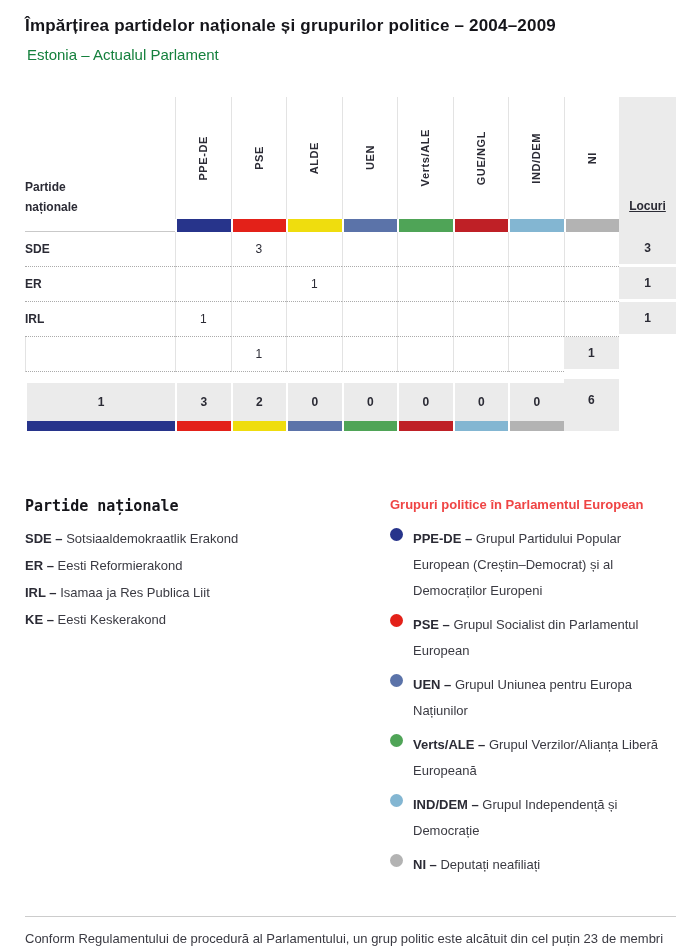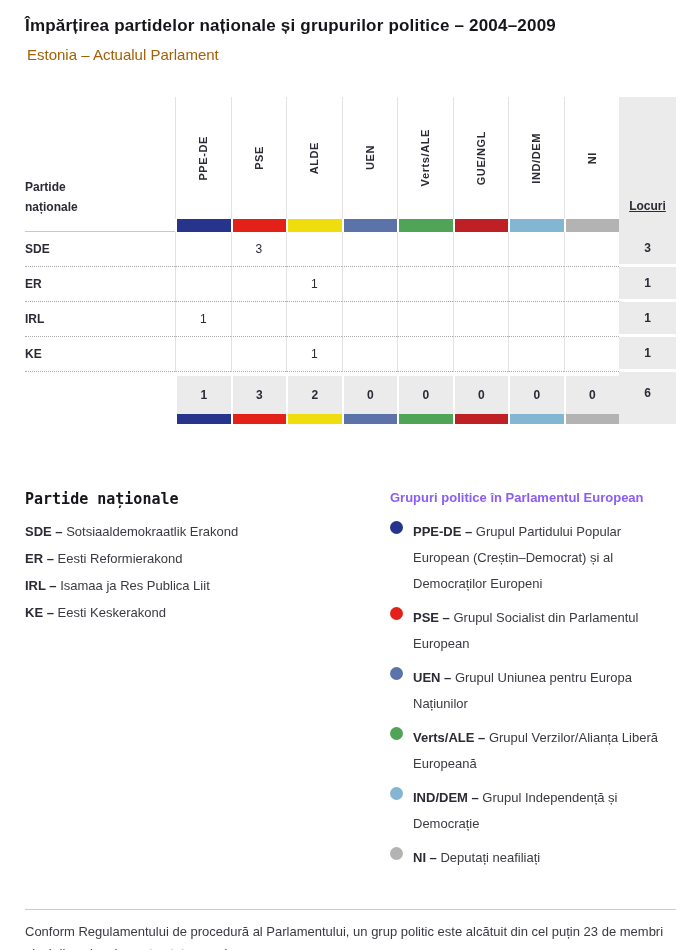--- a/index.html
+++ b/index.html
@@ -1,21 +1,21 @@
 <!DOCTYPE html>
 <html><head>
 <meta charset="utf-8">
 <style>
   html,body{margin:0;padding:0;background:#fff;}
   body{width:700px;height:950px;font-family:"Liberation Sans",sans-serif;color:#333;position:relative;overflow:hidden;}
   .page{padding:14px 24px 0 25px;}
 
   
   .title{font-size:17px;font-weight:bold;color:#15151a;margin:2px 0 0 0;letter-spacing:.2px;}
-  .subtitle{font-size:15px;color:#a16207;margin:10px 0 0 2px;}
+  .subtitle{font-size:15px;color:#15803d;margin:10px 0 0 2px;}
 
   
   .tbl{display:grid;grid-template-columns:150px repeat(8,55.5px) 57px;width:651px;margin-top:34px;}
   .tbl div{box-sizing:border-box;}
   .hcell{height:122px;position:relative;}
   .hcell.group{border-left:1px solid #e3e3e3;display:flex;align-items:center;justify-content:center;}
   .hcell.group span{writing-mode:vertical-rl;transform:rotate(180deg);font-size:11px;font-weight:bold;color:#2b2b35;letter-spacing:.6px;}
   .hcell.label{display:flex;align-items:flex-end;}
   .hcell.label span{font-size:12px;font-weight:bold;color:#2b2b35;width:72px;line-height:20px;padding-bottom:2px;}
   .hcell.seats{background:#ebebeb;display:flex;align-items:flex-end;justify-content:center;}
@@ -33,21 +33,21 @@
   .tcell.seats{background:#ebebeb;}
   .bcell{height:10px;}
   .bcell.bar{border-left:2px solid #fff;}
   .bcell.seats{background:#ebebeb;}
 
   
   .legends{display:flex;margin-top:66px;}
   .leg-left{width:365px;}
   .leg-right{width:286px;}
   .leg-title-mono{font-family:"DejaVu Sans Mono",monospace;font-size:15px;font-weight:bold;color:#15151a;margin-bottom:16px;}
-  .leg-title{font-size:13px;font-weight:bold;color:#8b5cf6;margin-bottom:14px;}
+  .leg-title{font-size:13px;font-weight:bold;color:#ef4444;margin-bottom:14px;}
   .pitem{font-size:13px;color:#3a3a42;margin-bottom:9px;line-height:16px;margin-top:11px;}
   .pitem b{color:#2b2b35;}
   .gitem{display:flex;margin-bottom:8px;}
   .gdot{width:13px;height:13px;border-radius:50%;flex:0 0 13px;margin:2px 10px 0 0;}
   .gtext{font-size:13px;color:#3a3a42;line-height:26px;}
   .gtext b{color:#2b2b35;}
 
   
   .rule{border:none;border-top:1px solid #ccc;margin:0;}
   .rule1{margin-top:30px;}
@@ -141,23 +141,20 @@
       </div>
       <div class="dcell val"></div>
       <div class="dcell val"></div>
       <div class="dcell val"></div>
       <div class="dcell val"></div>
       <div class="dcell val"></div>
       <div class="dcell val"></div>
       <div class="dcell val"></div>
       <div class="dcell seats">
         <span>1</span>
-      </div>
-      <div class="dcell label">
-        <span>KE</span>
       </div>
       <div class="dcell val"></div>
       <div class="dcell val"></div>
       <div class="dcell val">
         <span>1</span>
       </div>
       <div class="dcell val"></div>
       <div class="dcell val"></div>
       <div class="dcell val"></div>
       <div class="dcell val"></div>

